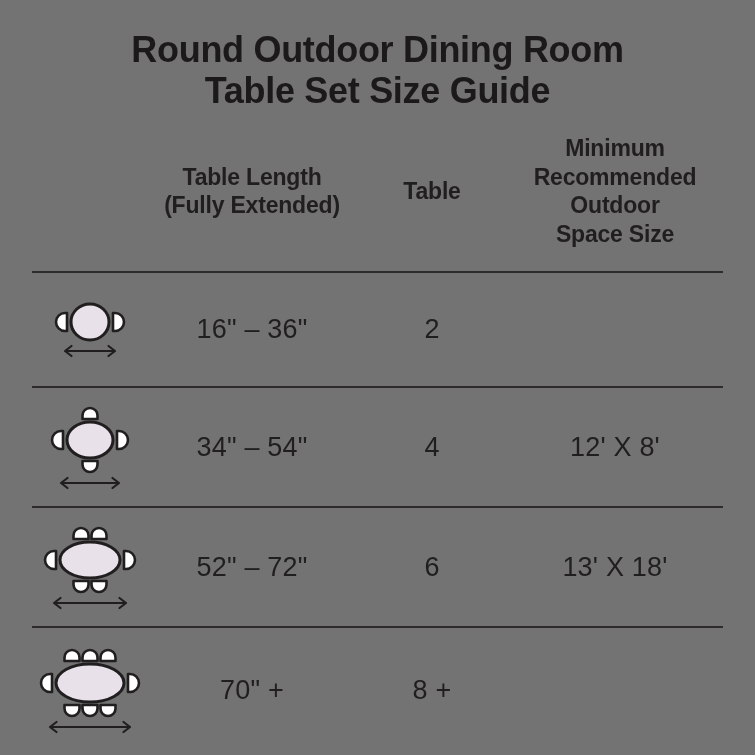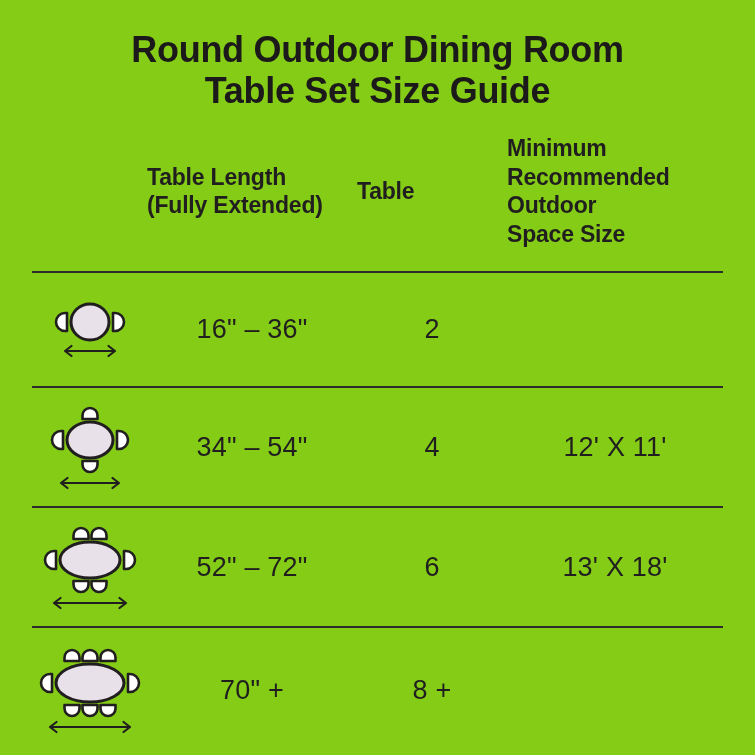--- a/index.html
+++ b/index.html
@@ -10,21 +10,21 @@
   body {
     width: 755px;
     height: 755px;
     font-family: "Liberation Sans", "DejaVu Sans", sans-serif;
     color: #211e1f;
     overflow: hidden;
   }
   .page {
     width: 755px;
     height: 755px;
-    background: #84cc16;
+    background: #737373;
   }
   .title {
     margin: 0;
     padding-top: 30px;
     text-align: center;
     font-size: 36px;
     line-height: 1.13;
     font-weight: 700;
     letter-spacing: -0.3px;
     white-space: pre-line;
@@ -35,20 +35,21 @@
   }
   .grid {
     display: grid;
     grid-template-columns: 115px 210px 150px 1fr;
   }
   .header-row {
     height: 160px;
     align-items: center;
   }
   .th {
+    text-align: center;
     font-weight: 700;
     font-size: 23px;
     line-height: 1.24;
     white-space: pre-line;
     letter-spacing: -0.2px;
   }
   .body-row {
     border-top: 2px solid #2e2b2c;
     align-items: center;
     justify-items: center;
@@ -112,21 +113,21 @@
             <path d="M15 26 L15 44 L13 44 A9 9 0 0 1 13 26 Z" fill="#ffffff" stroke="#211e1f" stroke-width="2.6" stroke-linejoin="round"></path>
             <path d="M69 26 L69 44 L71 44 A9 9 0 0 0 71 26 Z" fill="#ffffff" stroke="#211e1f" stroke-width="2.6" stroke-linejoin="round"></path>
             <ellipse cx="42" cy="35" rx="23" ry="18" fill="#e9e1ea" stroke="#211e1f" stroke-width="3"></ellipse>
             <line x1="13" y1="78" x2="71" y2="78" stroke="#211e1f" stroke-width="2.2"></line>
             <path d="M19.5 73 L13 78 L19.5 83" fill="none" stroke="#211e1f" stroke-width="2.2" stroke-linecap="round" stroke-linejoin="round"></path>
             <path d="M64.5 73 L71 78 L64.5 83" fill="none" stroke="#211e1f" stroke-width="2.2" stroke-linecap="round" stroke-linejoin="round"></path>
           </svg>
         </div>
       <div class="td">34" – 54"</div>
       <div class="td">4</div>
-      <div class="td">12' X 11'</div>
+      <div class="td">12' X 8'</div>
     </div>
 
     <div class="grid body-row row-2">
       <div class="icon-cell">
           <svg width="98" height="85" viewBox="0 0 98 85" xmlns="http://www.w3.org/2000/svg">
             <path d="M32.5 14 L47.5 14 L47.5 10.5 A7.5 7.5 0 0 0 32.5 10.5 Z" fill="#ffffff" stroke="#211e1f" stroke-width="2.6" stroke-linejoin="round"></path>
             <path d="M50.5 14 L65.5 14 L65.5 10.5 A7.5 7.5 0 0 0 50.5 10.5 Z" fill="#ffffff" stroke="#211e1f" stroke-width="2.6" stroke-linejoin="round"></path>
             <path d="M32.5 56 L47.5 56 L47.5 59.5 A7.5 7.5 0 0 1 32.5 59.5 Z" fill="#ffffff" stroke="#211e1f" stroke-width="2.6" stroke-linejoin="round"></path>
             <path d="M50.5 56 L65.5 56 L65.5 59.5 A7.5 7.5 0 0 1 50.5 59.5 Z" fill="#ffffff" stroke="#211e1f" stroke-width="2.6" stroke-linejoin="round"></path>
             <path d="M15 26 L15 44 L13 44 A9 9 0 0 1 13 26 Z" fill="#ffffff" stroke="#211e1f" stroke-width="2.6" stroke-linejoin="round"></path>

